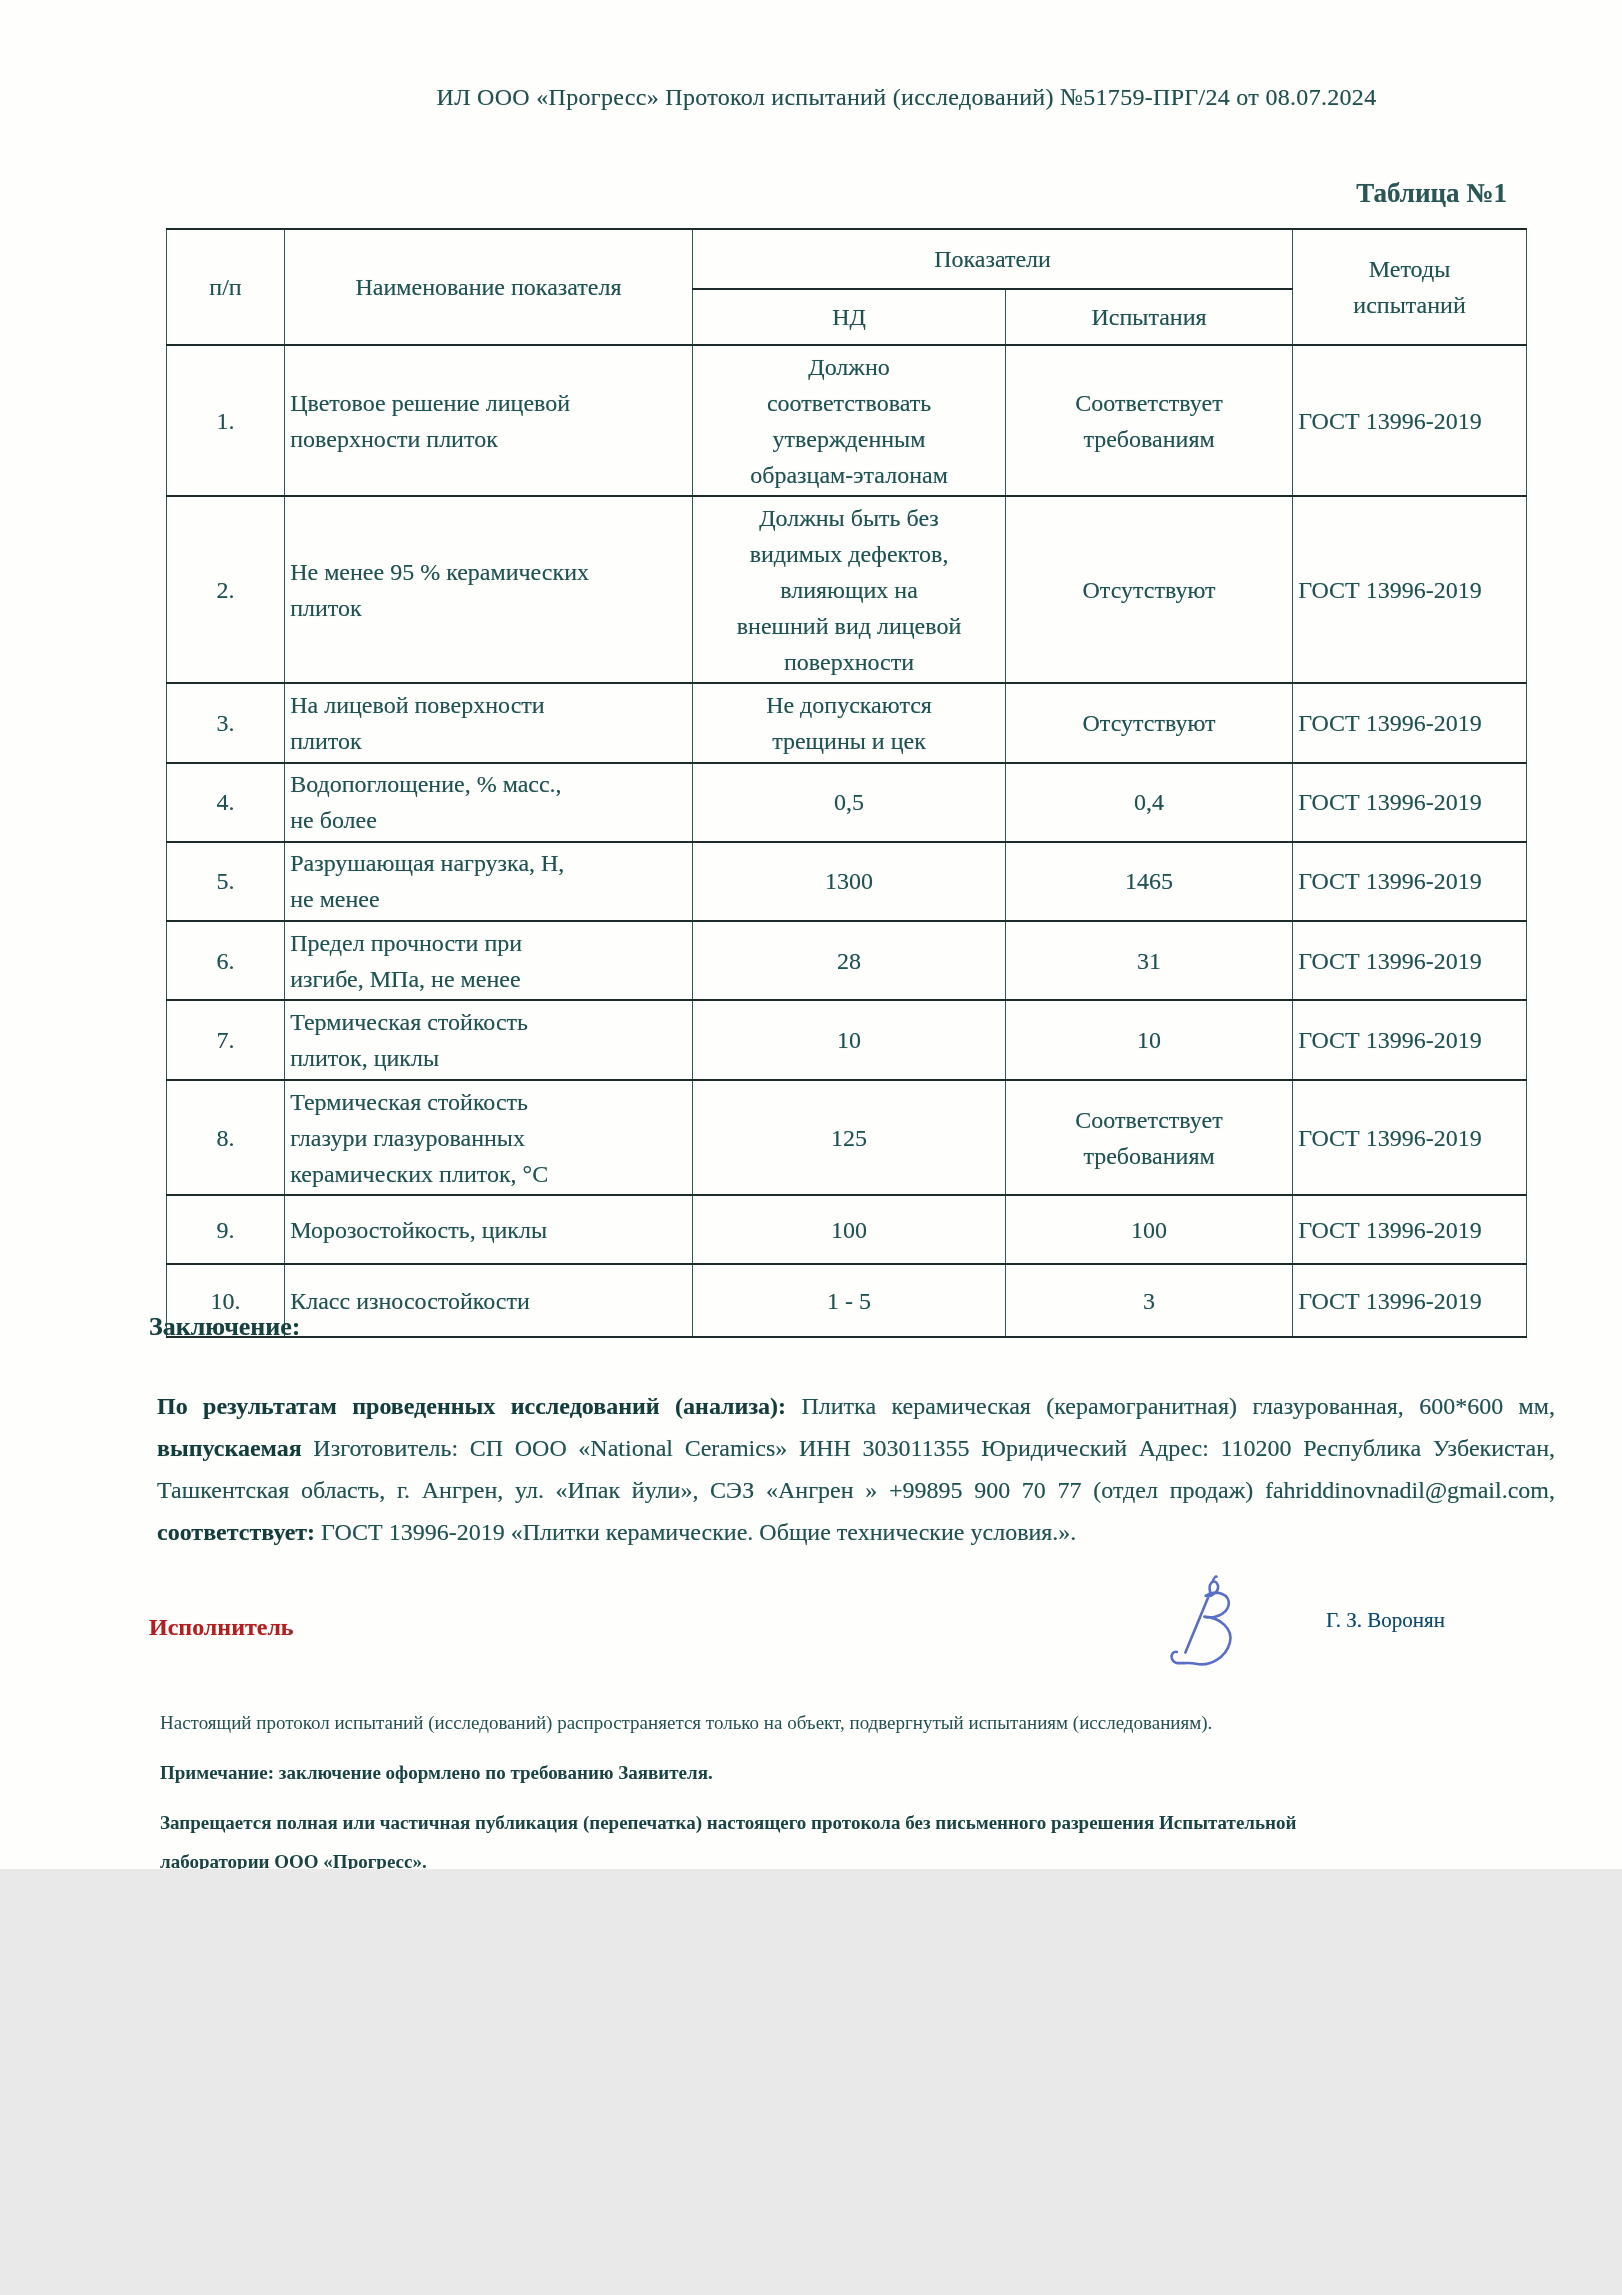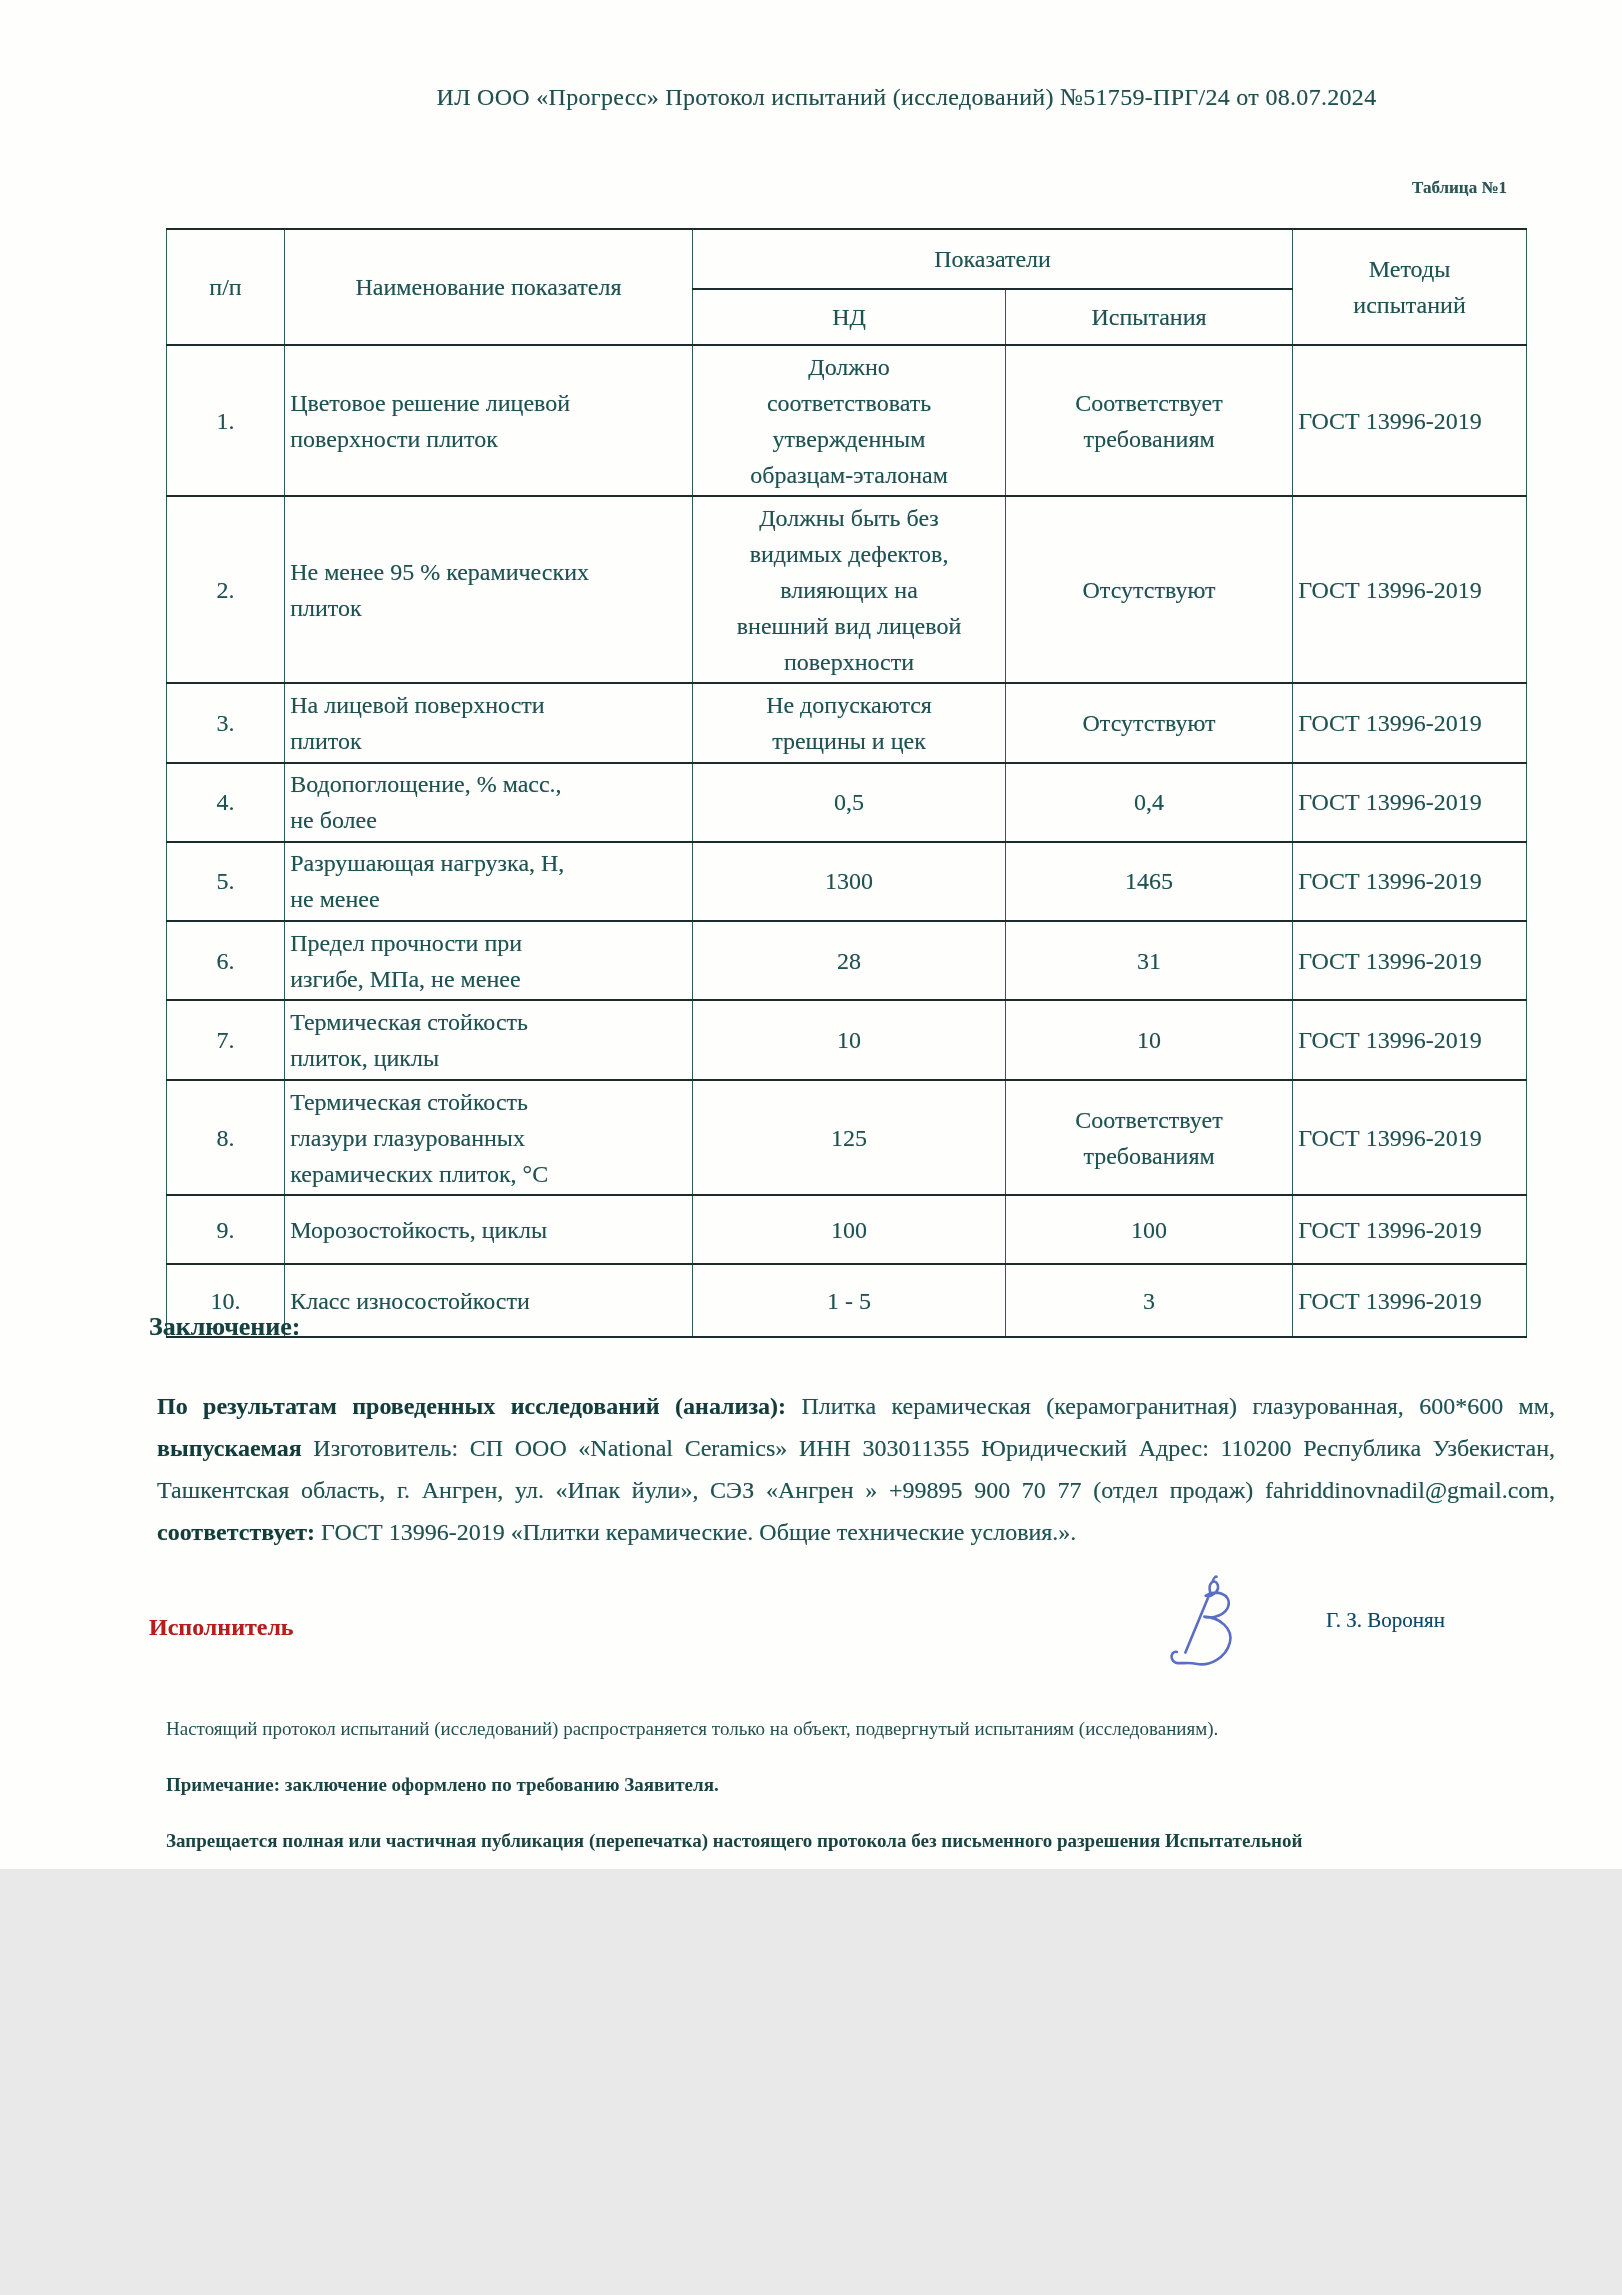--- a/index.html
+++ b/index.html
@@ -17,21 +17,21 @@
   
   .doc-header{
     position:absolute;top:84px;left:190px;width:1433px;
     text-align:center;font-size:24px;letter-spacing:0.3px;
     color:#21504f;white-space:nowrap;
   }
 
   
   .table-caption{
     position:absolute;top:178px;right:116px;
-    font-size:17px;font-weight:700;color:#2a5656;
+    font-size:27px;font-weight:700;color:#2a5656;
   }
 
   
   table.results{
     position:absolute;top:228px;left:166px;
     width:1360px;table-layout:fixed;border-collapse:collapse;
     font-size:24px;color:#215252;
   }
   table.results th,table.results td{
     border-left:1.3px solid #2e5a5a;
@@ -83,21 +83,21 @@
   .signer{
     position:absolute;top:1608px;left:1326px;
     font-size:21px;color:#0c4a6e;
   }
 
   
   .notes{
     position:absolute;top:1692px;left:149px;width:1358px;
     font-size:19px;color:#245151;
   }
-  .notes p{margin:17px;line-height:39px;white-space:pre-line;}
+  .notes p{margin:11px;line-height:39px;white-space:pre-line;}
   .notes p.bold{font-weight:700;color:#1a4444;}
 
   
   .pagefoot{
     position:absolute;top:2098px;left:1207px;width:301px;
     display:flex;justify-content:space-between;align-items:flex-start;
     font-family:"DejaVu Sans","Liberation Sans",sans-serif;
     font-size:20px;color:#2c4a4a;
   }
 </style>

